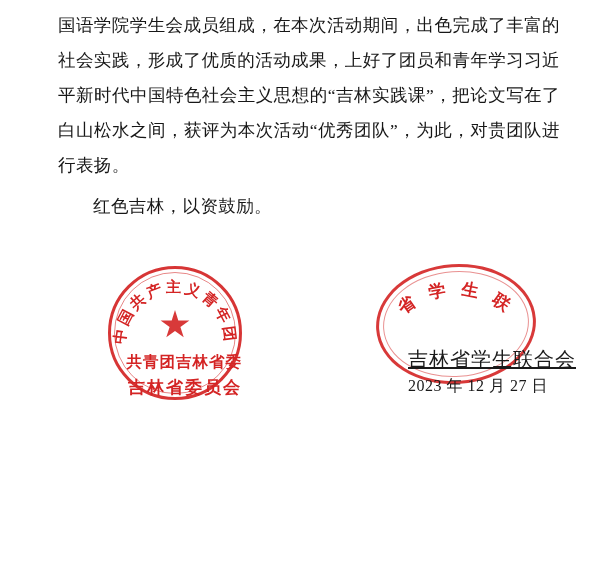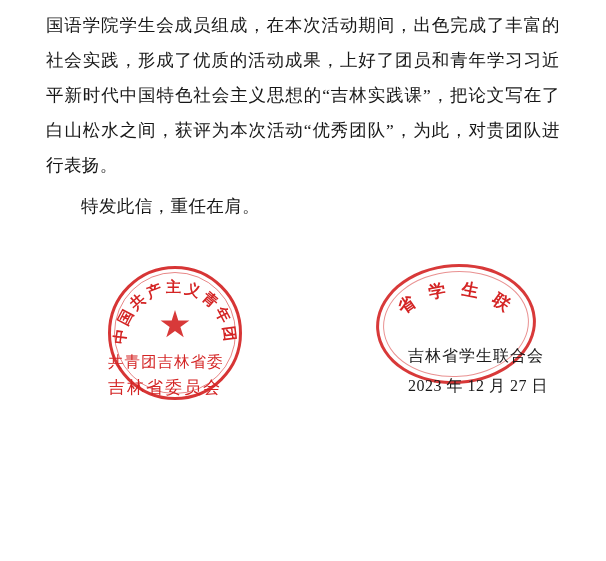--- a/index.html
+++ b/index.html
@@ -21,21 +21,21 @@
     height: 561px;
     box-sizing: border-box;
     padding: 8px 46px 0 46px;
   }
   .para {
     font-size: 17.5px;
     line-height: 35px;
     letter-spacing: 0.4px;
     text-align: justify;
     text-justify: inter-ideograph;
-    margin: 0 0 6px 0;
+    margin: 0 0 6px 12px;
     color: #171717;
   }
   .indent {
     text-indent: 2em;
   }
   .seal-area {
     position: relative;
     height: 170px;
     margin-top: 40px;
   }
@@ -90,23 +90,23 @@
   .arc-text text {
     fill: #d42424;
     font-family: "Liberation Serif", "DejaVu Serif", serif;
     font-size: 15px;
     letter-spacing: 3px;
     font-weight: bold;
   }
   .seal-line {
     position: absolute;
     width: 134px;
-    text-align: left;
+    text-align: right;
     font-size: 15.5px;
-    font-weight: normal;
+    font-weight: bold;
     color: #d42424;
     letter-spacing: 1px;
     white-space: nowrap;
   }
   .seal-line-1 { top: 86px; }
   .seal-line-2 { top: 110px; font-size: 17px; letter-spacing: 2px; }
 
   
   .seal-oval {
     left: 330px;
@@ -141,44 +141,45 @@
     fill: #d42424;
     font-family: "Liberation Serif", "DejaVu Serif", serif;
     font-size: 17px;
     letter-spacing: 5px;
     font-weight: bold;
   }
   .signer {
     position: absolute;
     left: 362px;
     top: 82px;
-    font-size: 16px;
+    font-size: 20px;
     color: #1a1a1a;
     letter-spacing: 1px;
     white-space: nowrap;
+    text-decoration: underline;
   }
   .sign-date {
     position: absolute;
     left: 362px;
     top: 112px;
     font-size: 16px;
     color: #1a1a1a;
     letter-spacing: 0.5px;
     white-space: nowrap;
   }
 </style>
 </head>
 <body>
 
 <div class="page">
 
   <p class="para">国语学院学生会成员组成，在本次活动期间，出色完成了丰富的社会实践，形成了优质的活动成果，上好了团员和青年学习习近平新时代中国特色社会主义思想的“吉林实践课”，把论文写在了白山松水之间，获评为本次活动“优秀团队”，为此，对贵团队进行表扬。</p>
 
 
-  <p class="para indent">特发此信，重任在肩。</p>
+  <p class="para indent">红色吉林，以资鼓励。</p>
 
   <div class="seal-area">
 
     <div class="seal seal-round">
       <div class="ring"></div>
       <div class="ring-inner"></div>
       <div class="arc-text">
         <svg viewBox="0 0 134 134">
           <path id="arcPath" d="M 17,76 A 50,50 0 0 1 117,76" fill="none"></path>
           <text>

